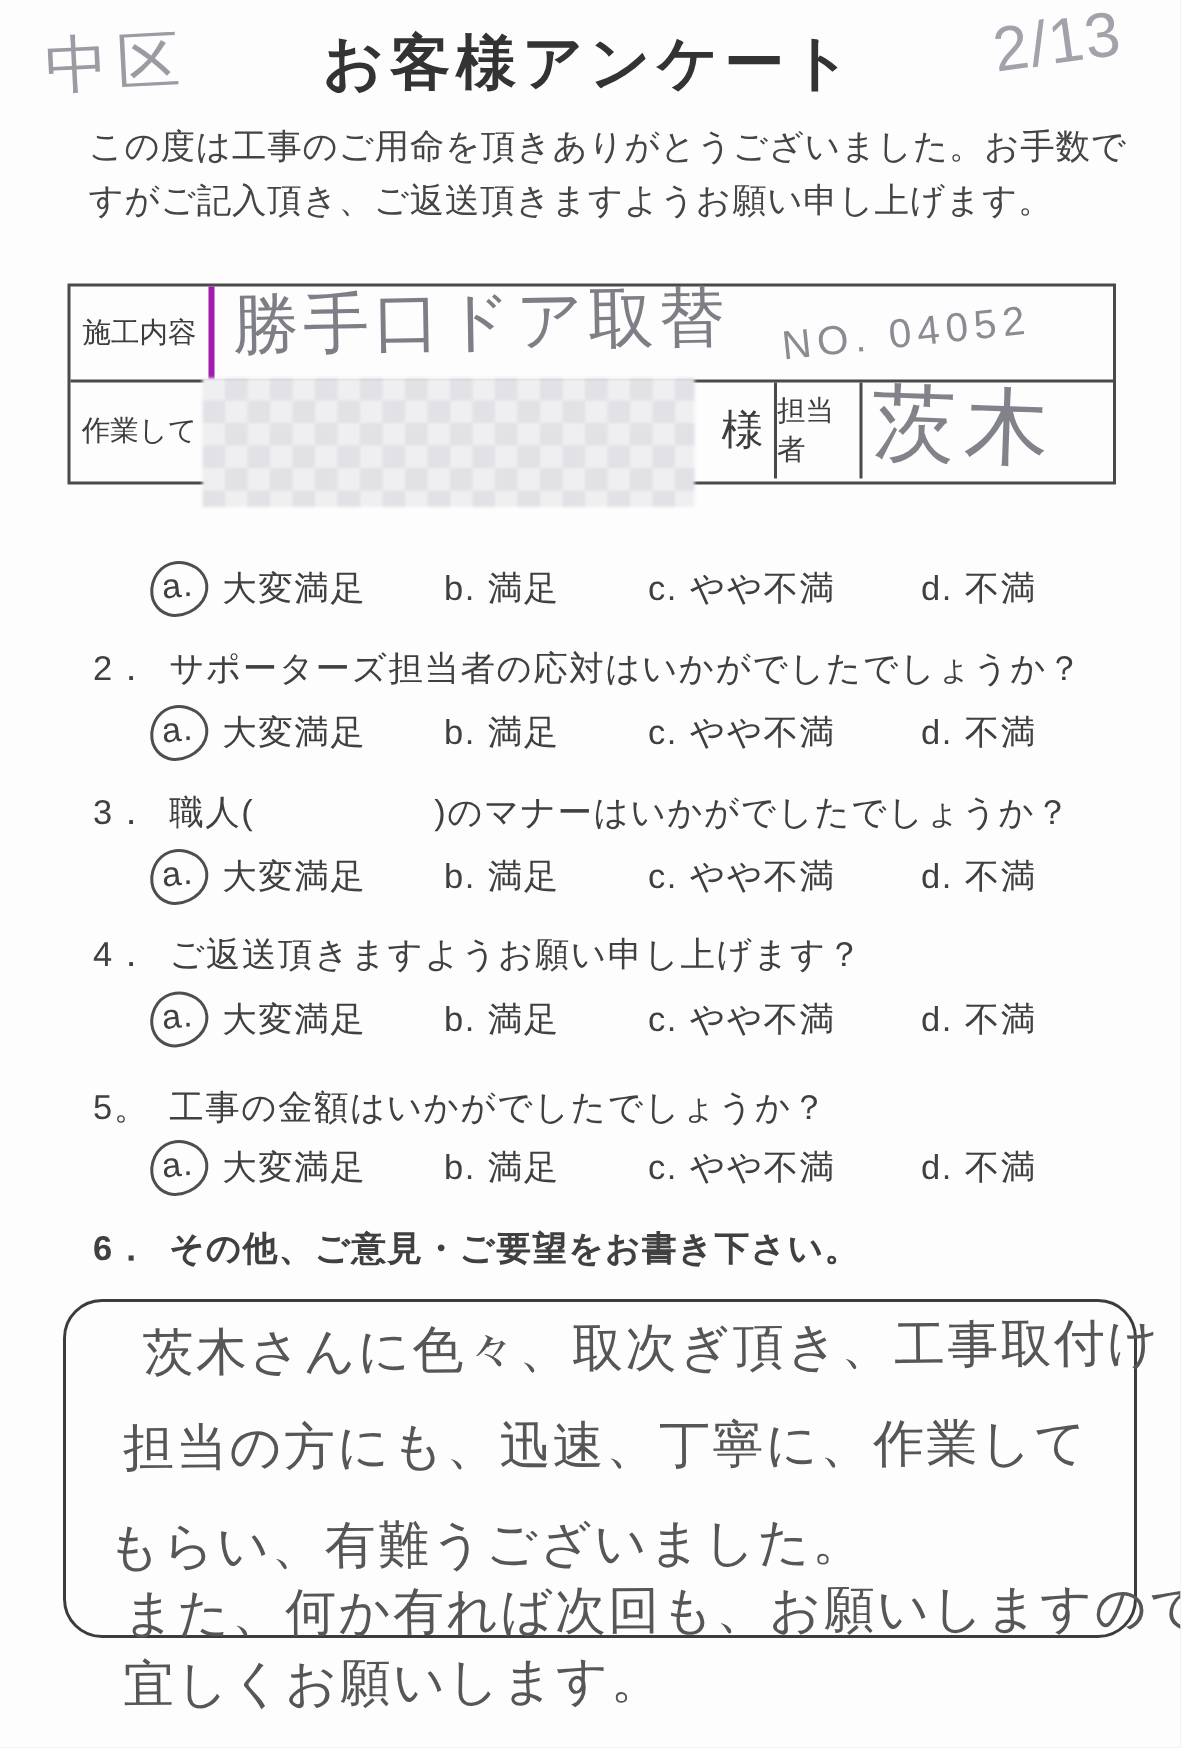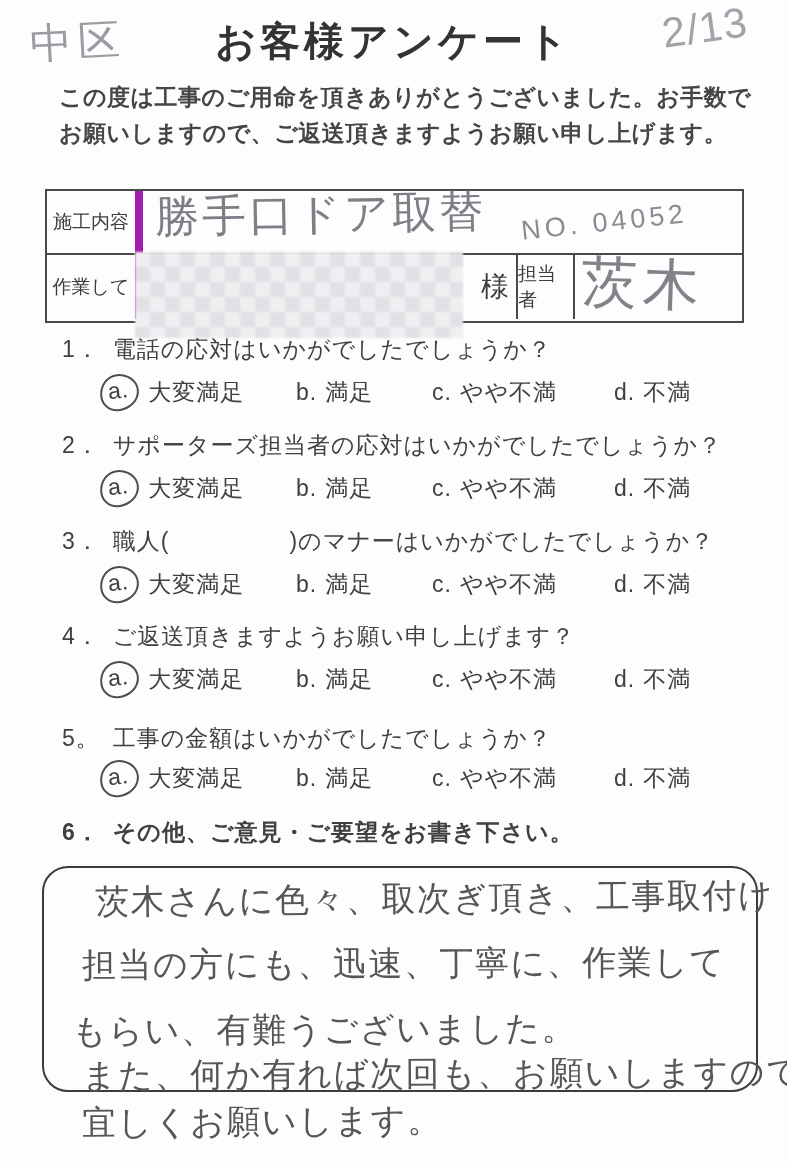--- a/index.html
+++ b/index.html
@@ -13,30 +13,30 @@
   .abs { position:absolute; }
 
   
   .region-note { left:30px; top:14px; font-size:42px; color:#9b9ba3;
     transform:rotate(-3deg); letter-spacing:6px; white-space:nowrap; }
   .page-title { left:0; top:14px; width:100%; text-align:center;
     font-size:40px; font-weight:bold; letter-spacing:4px; color:#333; }
   .date-note { left:662px; top:4px; font-size:42px; color:#a2a2aa;
     transform:rotate(-8deg); letter-spacing:1px; white-space:nowrap; }
   .intro { left:59px; top:79px; font-size:23px; line-height:36px;
-    color:#454545; letter-spacing:0.5px; white-space:nowrap;font-weight:bold; }
+    color:#454545; letter-spacing:0.5px; white-space:nowrap; }
   .company { left:268px; top:147px; font-size:25px; color:#444;
     letter-spacing:1.5px; white-space:nowrap; }
 
   
   .info-table { left:45px; top:189px; width:699px; height:134px;
     border:2px solid #4a4a4a; }
   .t-row1 { height:64px; border-bottom:2px solid #4a4a4a; display:flex; }
   .t-row2 { height:64px; display:flex; }
-  .t-label { width:96px; border-right:8px solid #a21caf; display:flex;
+  .t-label { width:96px; border-right:4px solid #a21caf; display:flex;
     align-items:center; justify-content:center; font-size:19px; color:#3d3d3d; }
   .t-content { flex:1; position:relative; overflow:visible; }
   .hw-construction { position:absolute; left:12px; top:-6px; font-size:44px;
     color:#7e7e86; transform:rotate(-1deg); letter-spacing:3px; white-space:nowrap; }
   .hw-orderno { position:absolute; left:378px; top:16px; font-size:27px;
     color:#8b8b93; transform:rotate(-6deg); letter-spacing:4px; white-space:nowrap; }
   .t-name { width:375px; border-right:2px solid #4a4a4a; position:relative; }
   .name-suffix { position:absolute; right:7px; top:50%; transform:translateY(-50%);
     font-size:28px; color:#3d3d3d; }
   .t-staff-label { width:57px; border-right:2px solid #4a4a4a; display:flex;
@@ -87,21 +87,21 @@
 </head>
 <body>
 
 <div class="page">
 
   <div class="abs region-note">中区</div>
   <div class="abs page-title">お客様アンケート</div>
   <div class="abs date-note">2/13</div>
   <div class="abs intro">
     <div>この度は工事のご用命を頂きありがとうございました。お手数で</div>
-    <div>お願いしますので、ご返送頂きますようお願い申し上げます。</div>
+    <div>すがご記入頂き、ご返送頂きますようお願い申し上げます。</div>
   </div>
 
   <div class="abs info-table">
     <div class="t-row1">
       <div class="t-label">施工内容</div>
       <div class="t-content">
         <span class="hw-construction">勝手口ドア取替</span>
         <span class="hw-orderno">NO. 04052</span>
       </div>
     </div>
@@ -111,23 +111,20 @@
         <span class="name-suffix">様</span>
       </div>
       <div class="t-staff-label">担当者</div>
       <div class="t-staff-value">
         <span class="hw-staff">茨木</span>
       </div>
     </div>
   </div>
   <div class="abs mosaic"></div>
 
-  <div class="abs q q1">
-    <span class="q-num">1．</span><span>電話の応対はいかがでしたでしょうか？</span>
-  </div>
   <div class="abs opts o1">
     <span class="opt opt-a">
         <span class="circled">a.</span>
         <span>大変満足</span>
       </span>
     <span class="opt opt-b">
         <span class="opt-key">b.</span>
         <span>満足</span>
       </span>
     <span class="opt opt-c">

